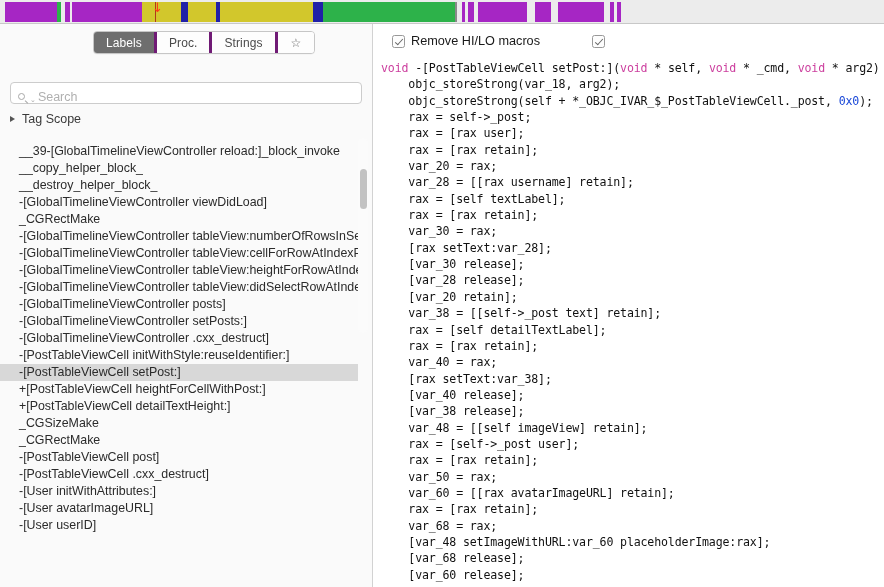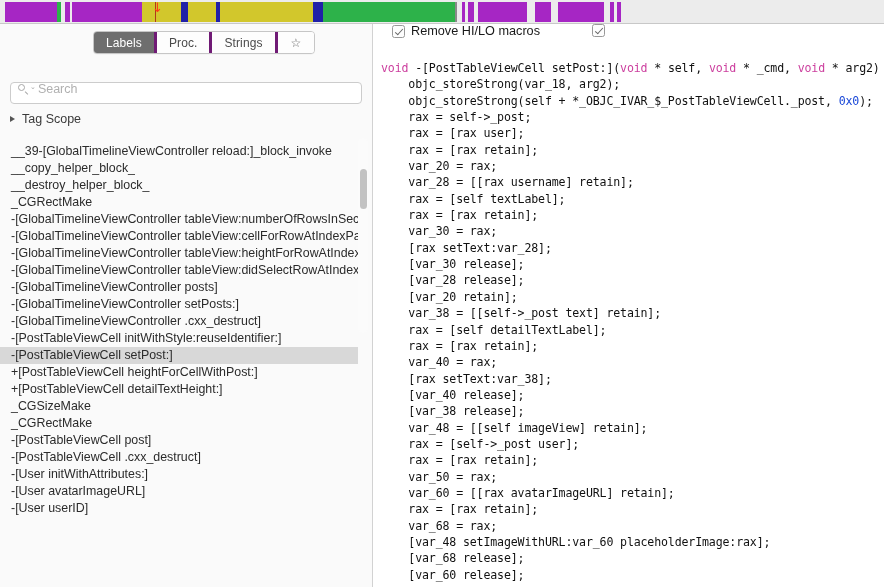--- a/index.html
+++ b/index.html
@@ -106,21 +106,21 @@
   
   .search-wrap {
     position: absolute;
     left: 10px; top: 58px;
     width: 352px; height: 22px;
     border: 1px solid #ccc;
     border-radius: 4px;
     background: #ffffff;
     box-sizing: border-box;
     display: flex;
-    align-items: flex-start;
+    align-items: flex-end;
     padding: 0 7px;
   }
   .search-icon {
     width: 11px; height: 11px;
     flex: 0 0 auto;
     margin-right: 1px;
     position: relative;
   }
   .search-icon::before {
     content: "";
@@ -172,21 +172,21 @@
   
   .list {
     position: absolute;
     left: 0; top: 110px;
     width: 372px; height: 477px;
     overflow: hidden;
   }
   .list-row {
     height: 17px;
     line-height: 17px;
-    padding-left: 11px;
+    padding-left: 19px;
     font-size: 12.4px;
     color: #2b2b2b;
     white-space: nowrap;
     overflow: hidden;
     text-overflow: clip;
     box-sizing: border-box;
     width: 358px;
   }
   .list-row.clipped {
     height: 9px;
@@ -221,21 +221,21 @@
     width: 511px; height: 563px;
     background: #ffffff;
     overflow: hidden;
   }
   .options-bar {
     position: absolute;
     left: 0; top: 0;
     width: 511px; height: 34px;
     background: #ffffff;
     display: flex;
-    align-items: flex-start;
+    align-items: center;
     padding-left: 19px;
     box-sizing: border-box;
     gap: 40px;
   }
   .chk-item {
     display: flex;
     align-items: center;
     margin-right: 12px;
     white-space: nowrap;
   }
@@ -335,20 +335,21 @@
     <div class="tag-scope">
       <span class="disclosure"></span>
       <span>Tag Scope</span>
     </div>
 
     <div class="list" id="labels-list">
         <div class="list-row clipped">_</div>
         <div class="list-row">__39-[GlobalTimelineViewController reload:]_block_invoke</div>
         <div class="list-row">__copy_helper_block_</div>
         <div class="list-row">__destroy_helper_block_</div>
+        <div class="list-row">-[GlobalTimelineViewController viewDidLoad]</div>
         <div class="list-row">_CGRectMake</div>
         <div class="list-row">-[GlobalTimelineViewController tableView:numberOfRowsInSec…</div>
         <div class="list-row">-[GlobalTimelineViewController tableView:cellForRowAtIndexPa…</div>
         <div class="list-row">-[GlobalTimelineViewController tableView:heightForRowAtIndex…</div>
         <div class="list-row">-[GlobalTimelineViewController tableView:didSelectRowAtIndex…</div>
         <div class="list-row">-[GlobalTimelineViewController posts]</div>
         <div class="list-row">-[GlobalTimelineViewController setPosts:]</div>
         <div class="list-row">-[GlobalTimelineViewController .cxx_destruct]</div>
         <div class="list-row">-[PostTableViewCell initWithStyle:reuseIdentifier:]</div>
         <div class="list-row selected">-[PostTableViewCell setPost:]</div>

